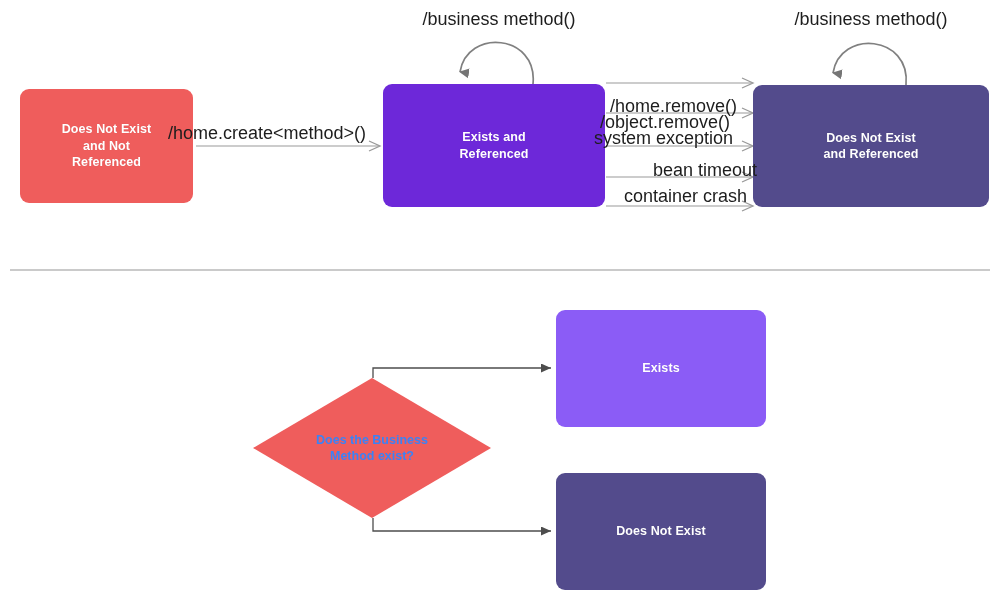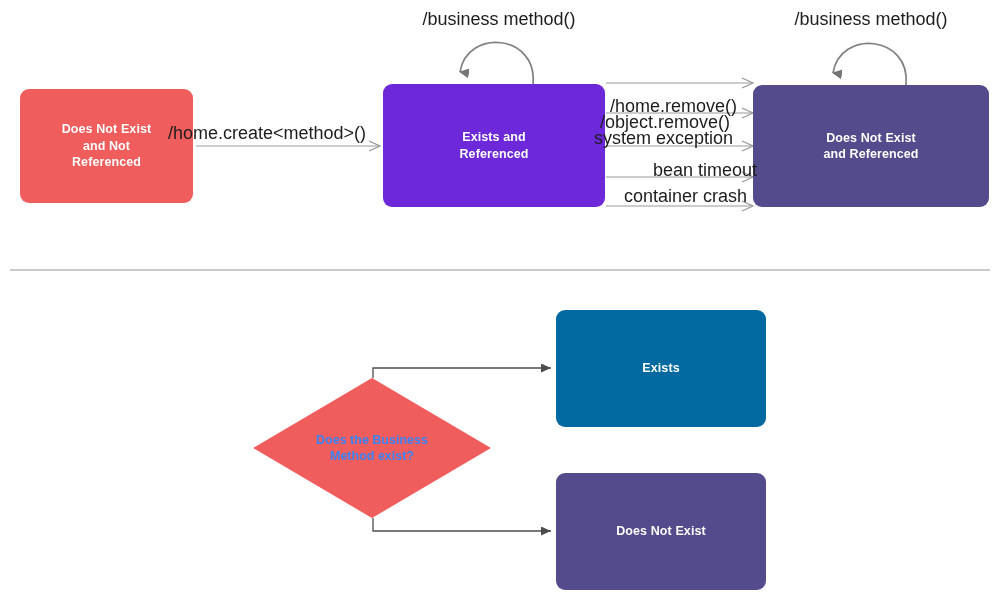--- a/index.html
+++ b/index.html
@@ -158,21 +158,21 @@
 
   <div class="edge-label el-right" style="left:710px; top:186px;margin-left:37px;">container crash</div>
 
   <div class="edge-label el-center" style="left:499px; top:9px;">/business method()</div>
 
   <div class="edge-label el-center" style="left:871px; top:9px;">/business method()</div>
 
   <div class="diamond-label" style="left:253px; top:418px; width:238px; height:60px;">Does the Business
 Method exist?</div>
 
-  <div class="node" style="left:556px; top:310px; width:210px; height:117px; background:#0369a1;">
+  <div class="node" style="left:556px; top:310px; width:210px; height:117px; background:#8b5cf6;">
     <span class="node-label">Exists</span>
   </div>
 
   <div class="node" style="left:556px; top:473px; width:210px; height:117px; background:#534b8c;">
     <span class="node-label">Does Not Exist</span>
   </div>
 
 </div>
 
 </body></html>

